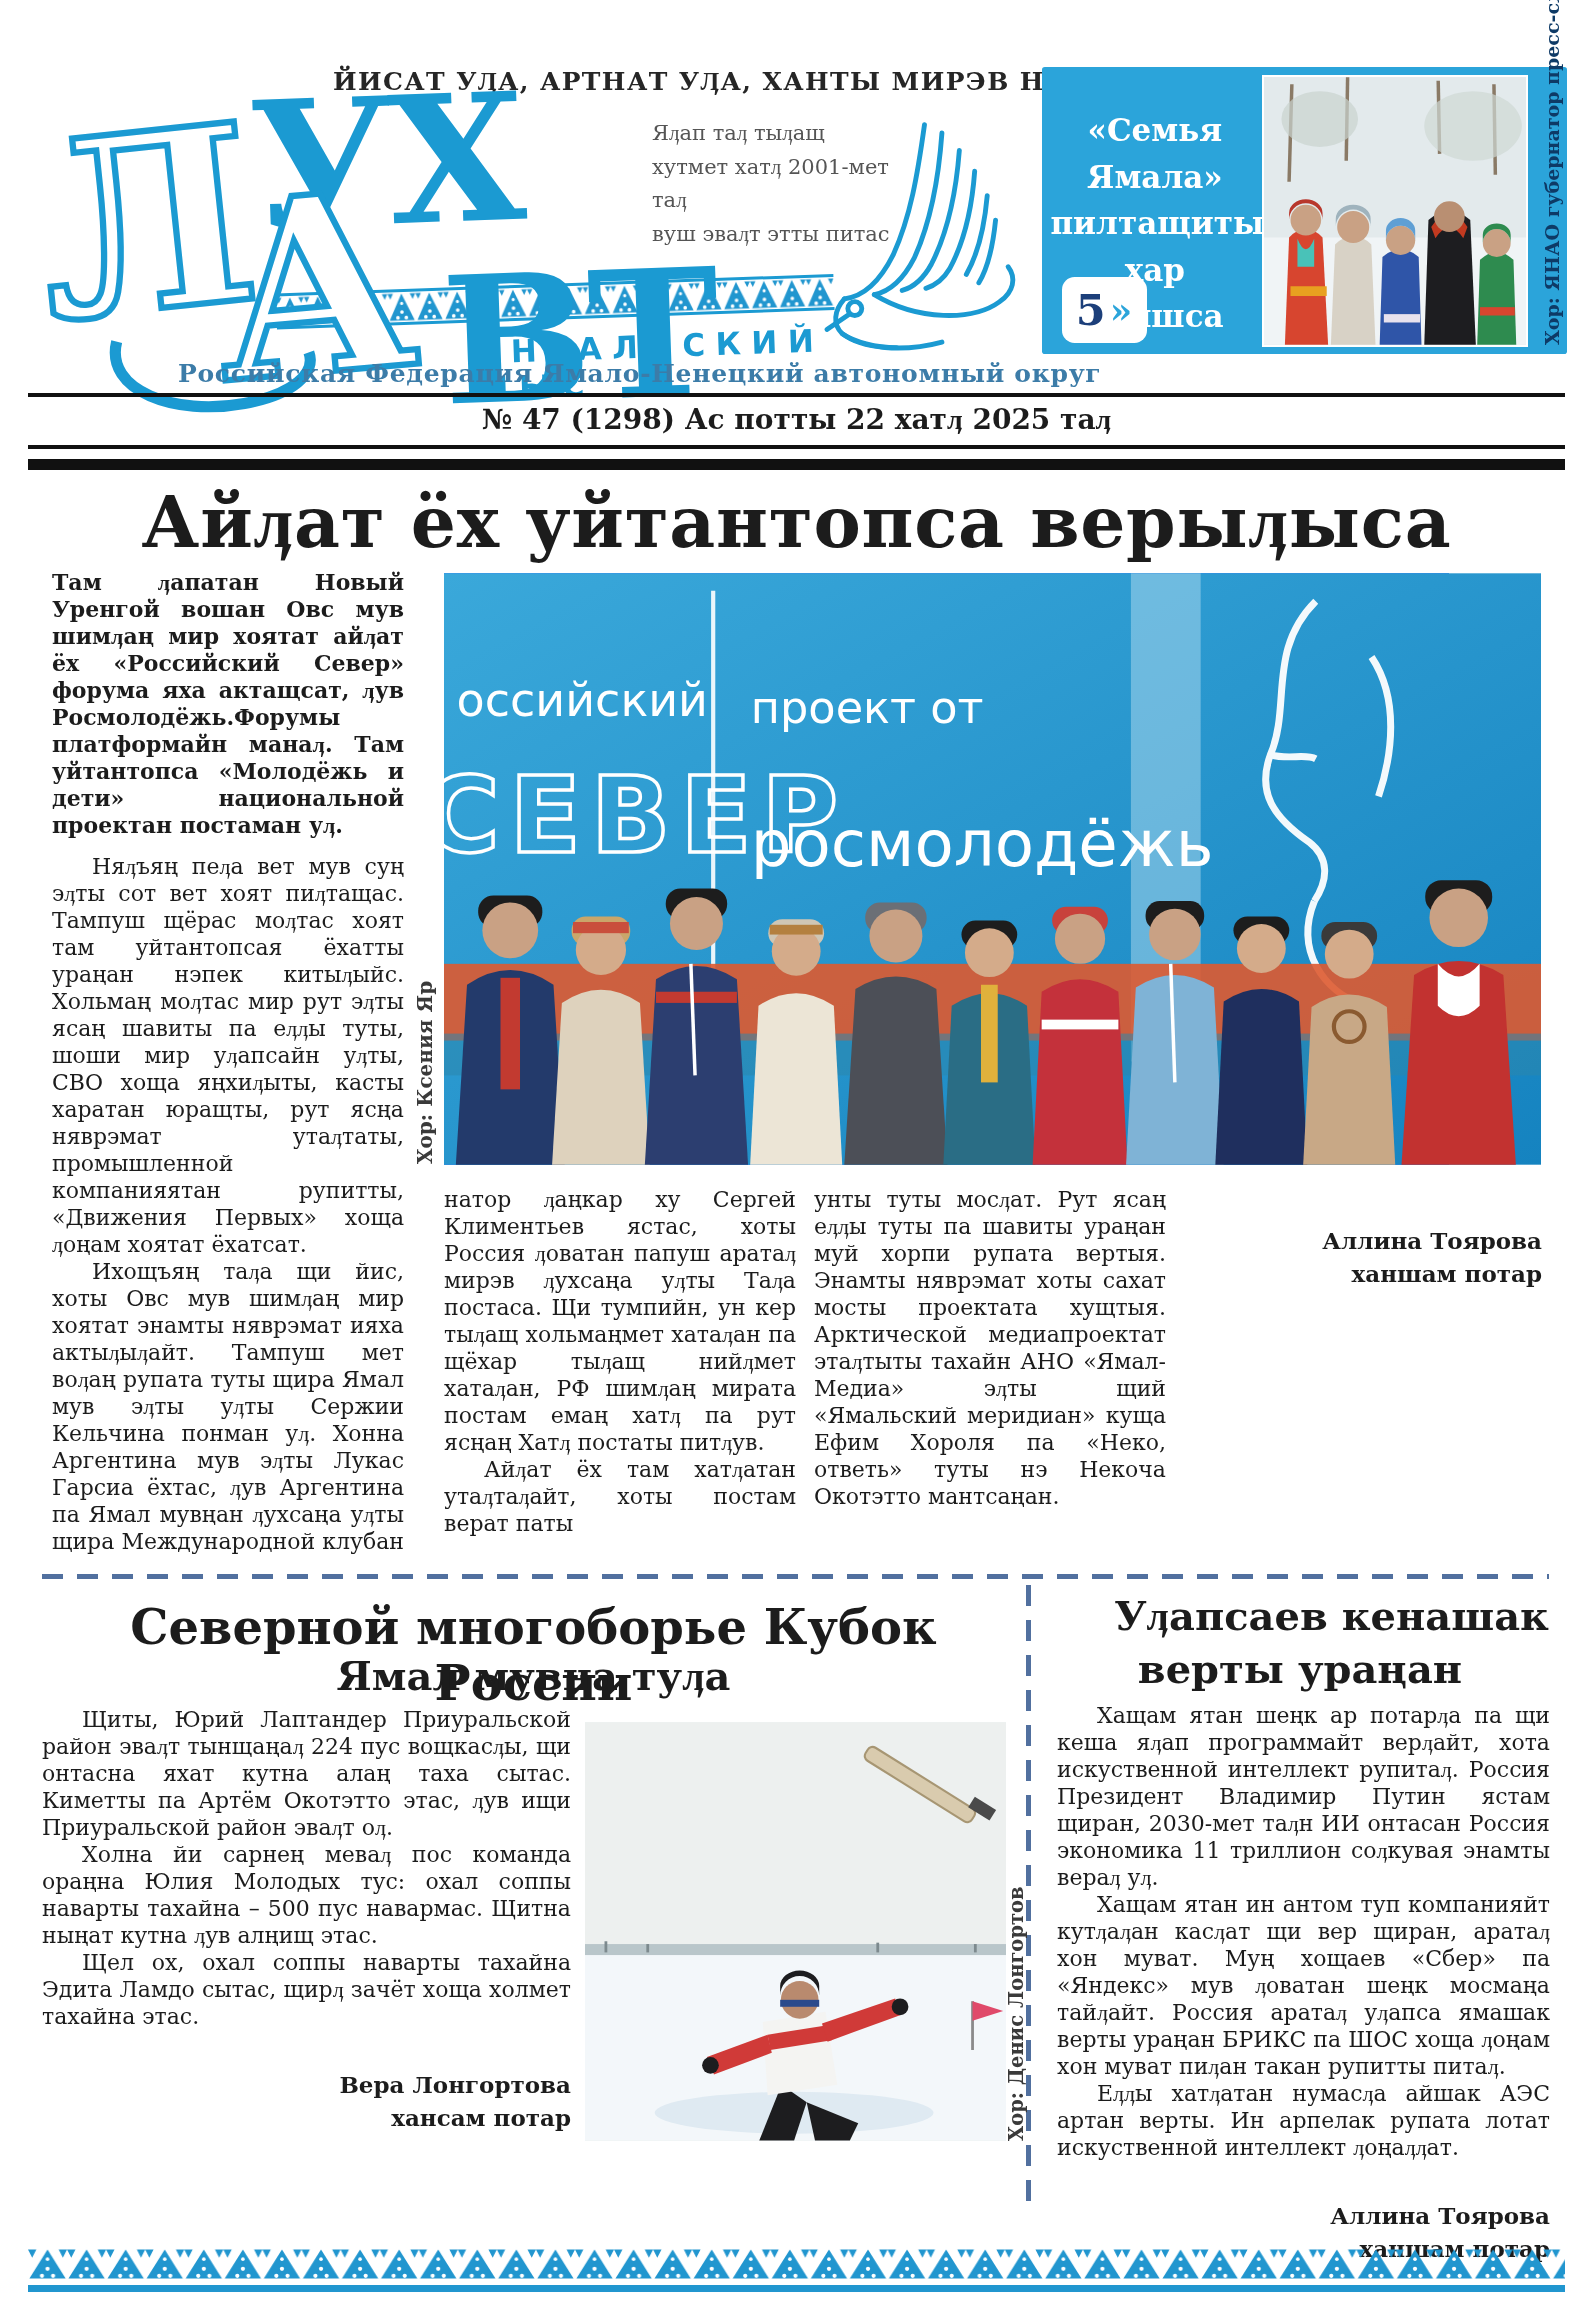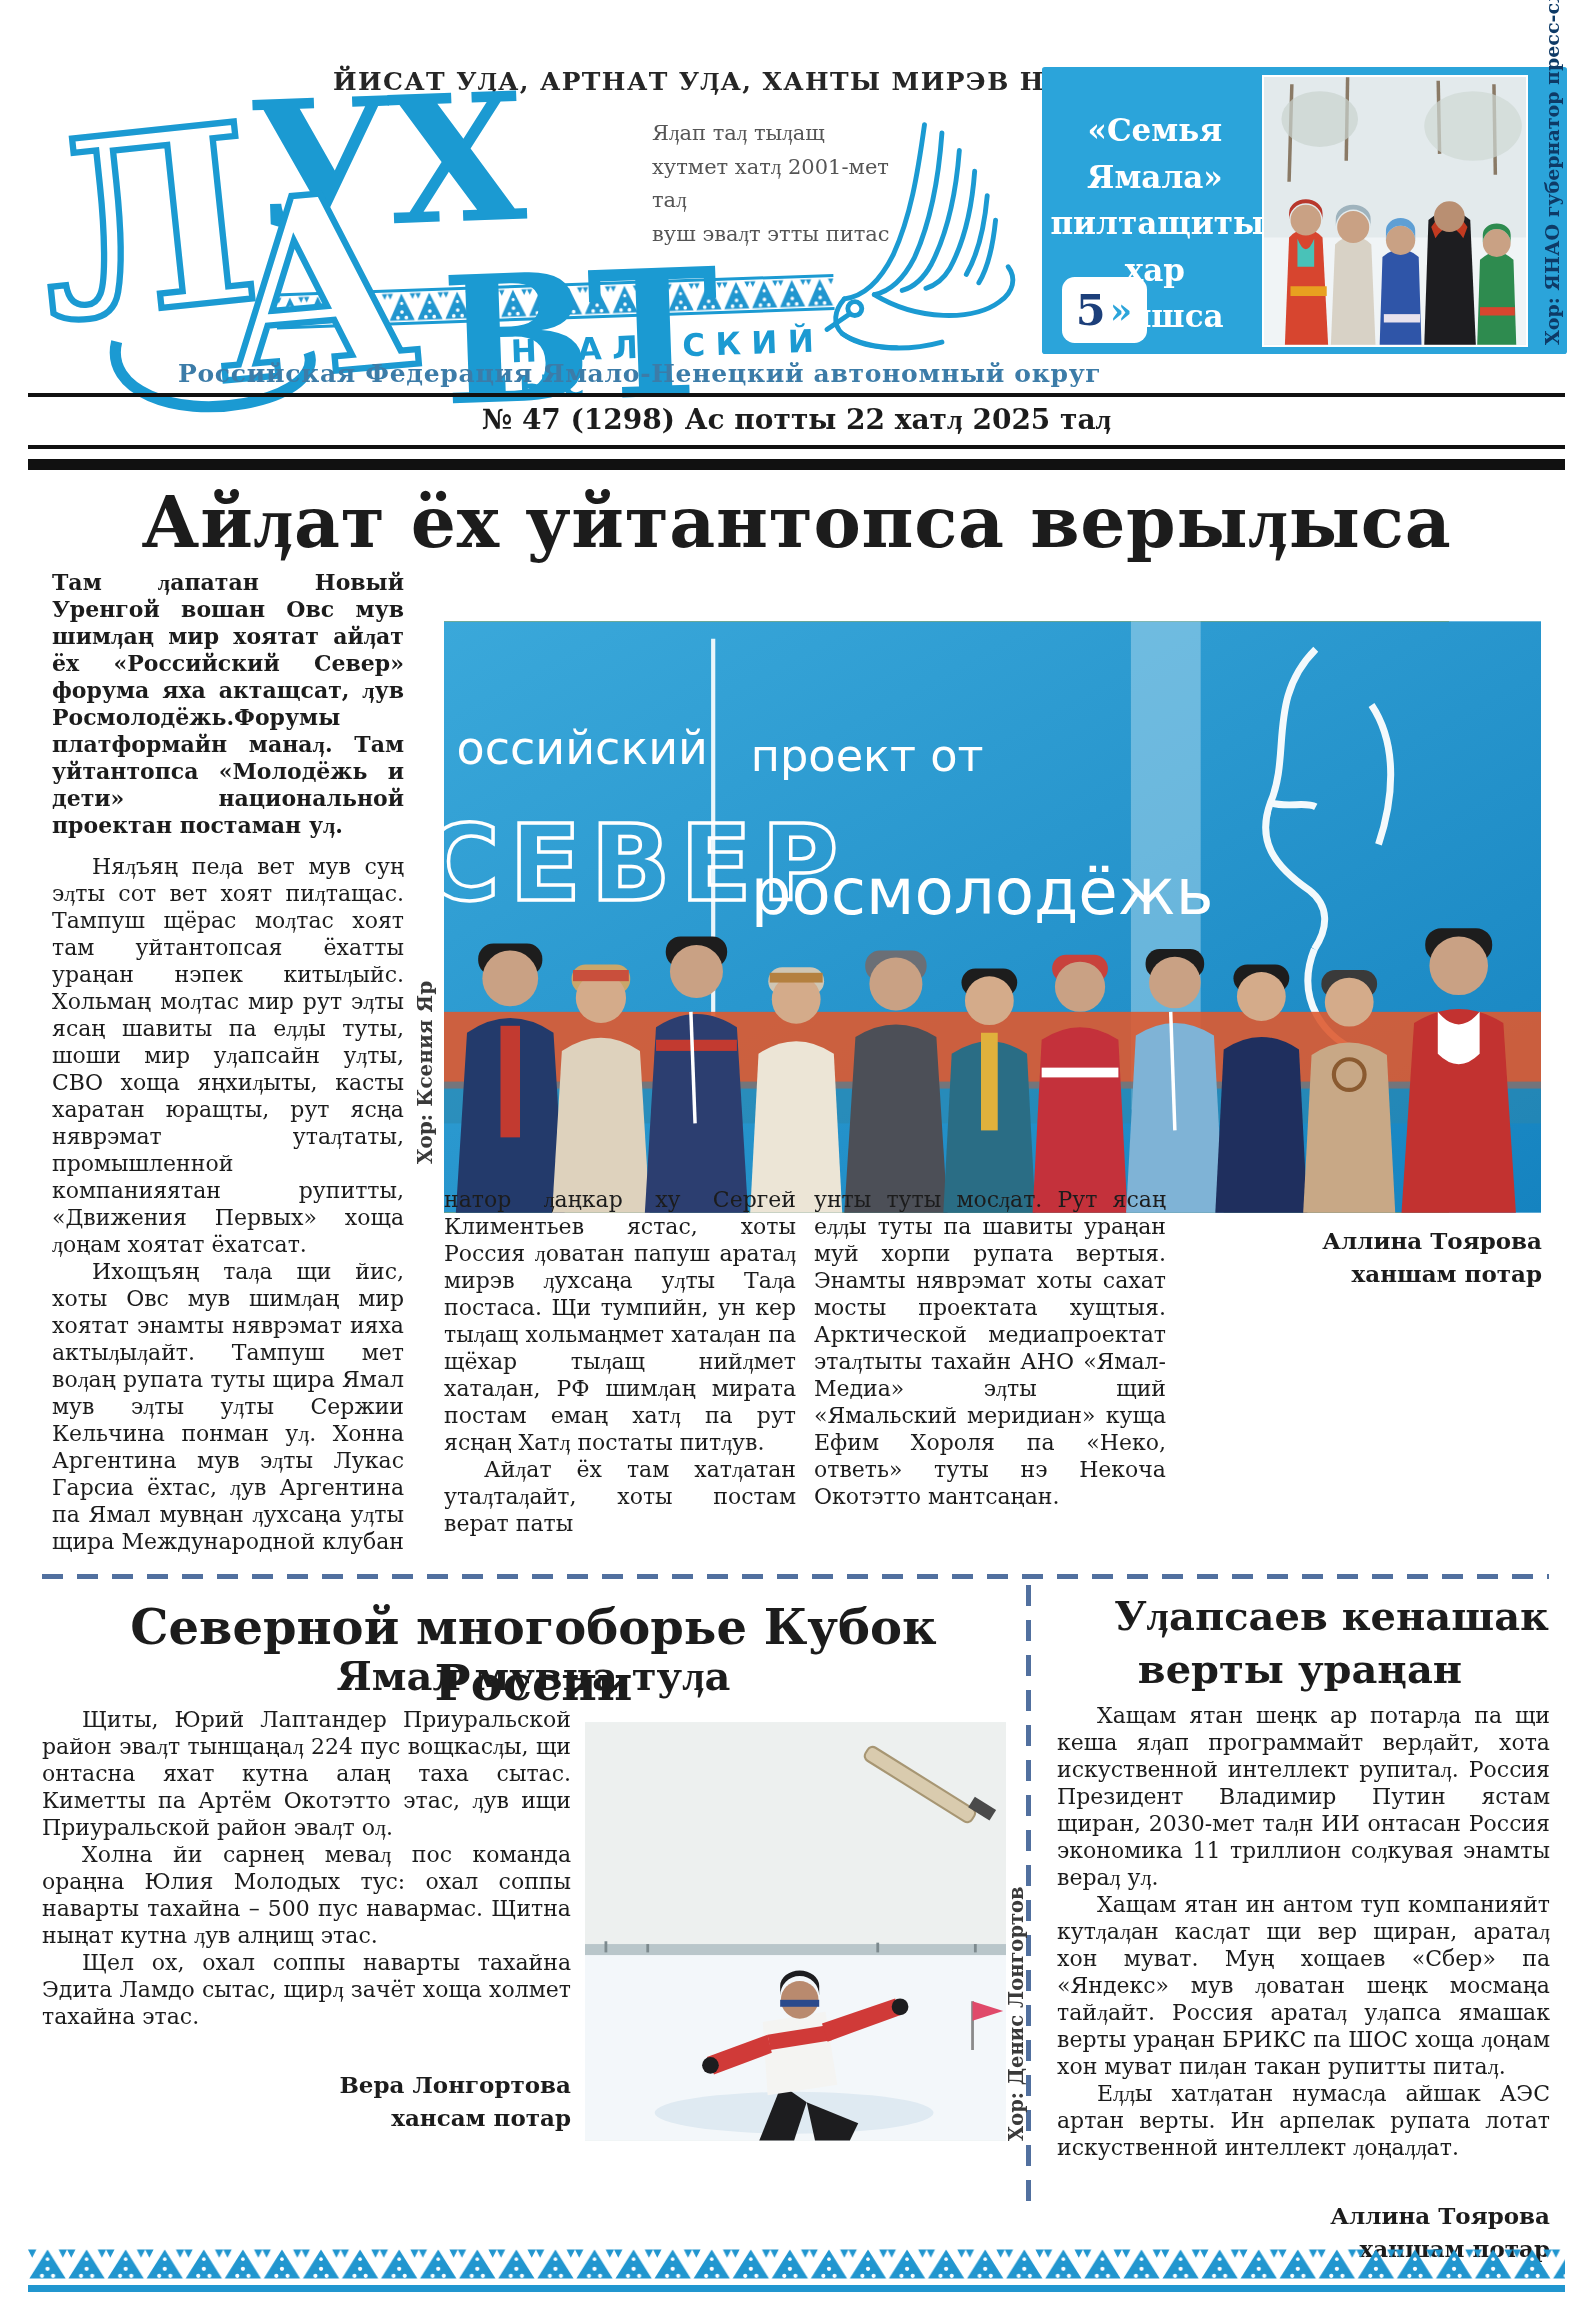--- a/index.html
+++ b/index.html
@@ -53,21 +53,21 @@
   .col{font-size:22px;line-height:27px;text-align:justify;}
   .col p{margin:0;text-indent:40px;}
   .col p.noindent{text-indent:0;}
   .col p.gap{margin-top:14px;}
   .lead{font-weight:bold;}
   .col1{left:52px;top:569px;width:352px;height:991px;overflow:hidden;}
   .col2{left:444px;top:1186px;width:352px;height:380px;overflow:hidden;}
   .col3{left:814px;top:1186px;width:352px;height:380px;overflow:hidden;}
   .col4{left:1184px;top:1186px;width:358px;height:380px;}
   .byline{text-align:right;font-weight:bold;font-size:23px;line-height:1.45;margin-top:38px;}
-  .mainphoto{left:444px;top:573px;width:1005px;height:592px;background:#eab308;margin-top:48px;}
+  .mainphoto{left:444px;top:573px;width:1005px;height:592px;background:#3b82f6;}
   .photo-credit-main{left:413px;top:907px;height:257px;font-size:20px;font-weight:bold;color:#3a3a3a;}
 
   
   .dash-h{left:42px;top:1574px;width:1507px;height:4.9px;
           background:repeating-linear-gradient(90deg,#51709f 0 21px,transparent 21px 35px);}
   .dash-v{left:1026px;top:1585px;width:4.9px;height:621px;
           background:repeating-linear-gradient(180deg,#51709f 0 21px,transparent 21px 35px);}
 
   
   .sport-h1{left:52px;top:1599px;width:963px;text-align:center;font-size:48px;font-weight:bold;}

